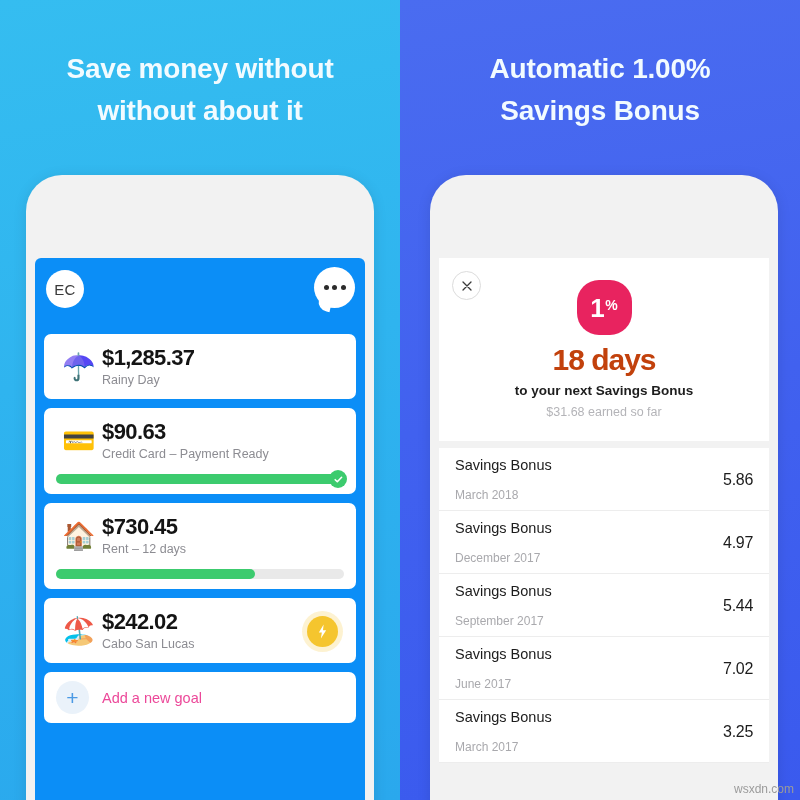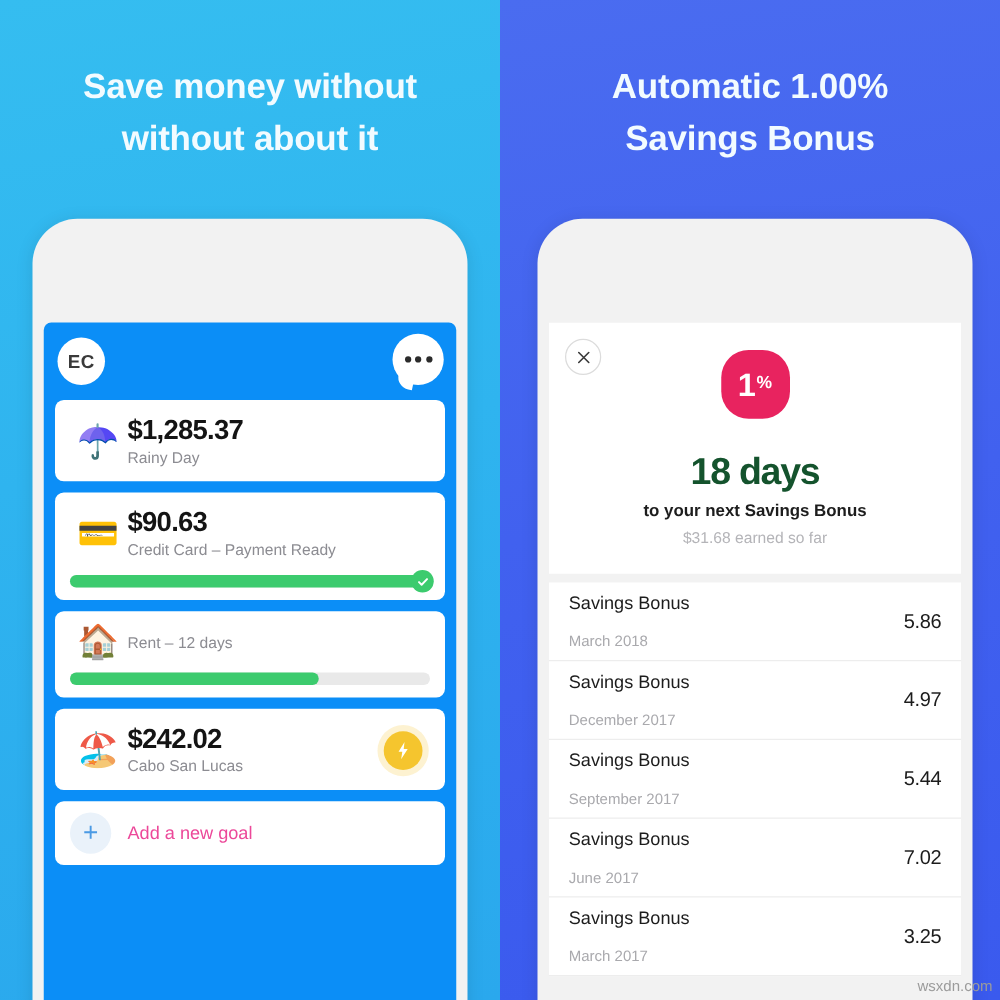--- a/index.html
+++ b/index.html
@@ -64,22 +64,21 @@
     left: 9px;
     right: 9px;
     top: 83px;
     bottom: 0;
     background: #0b8ef7;
     border-radius: 6px 6px 0 0;
     overflow: hidden;
   }
   .app-topbar {
     position: relative;
-    height: 62px;
-    font-weight: bold;
+    height: 76px;
   }
   .avatar {
     position: absolute;
     left: 11px;
     top: 12px;
     width: 38px;
     height: 38px;
     border-radius: 50%;
     background: #ffffff;
     color: #3a3a3a;
@@ -275,24 +274,24 @@
     letter-spacing: -0.5px;
   }
   .pct-badge .sym {
     font-size: 14px;
     font-weight: bold;
     line-height: 1;
     margin-top: -6px;
     margin-left: 1px;
   }
   .days-big {
-    margin-top: 26px;
+    margin-top: 8px;
     font-size: 30px;
     font-weight: bold;
-    color: #14532d;
+    color: #c2410c;
     letter-spacing: -1px;
     line-height: 34px;
   }
   .days-sub {
     margin-top: 6px;
     font-size: 13.5px;
     font-weight: bold;
     color: #1d1d1d;
   }
   .days-earned {
@@ -393,20 +392,21 @@
                   </svg>
                 </div>
               </div>
             </div>
           </div>
 
           <div class="goal-card">
             <div class="goal-row">
               <div class="goal-emoji">🏠</div>
               <div class="goal-text">
+                <div class="goal-amount">$730.45</div>
                 <div class="goal-label">Rent – 12 days</div>
               </div>
             </div>
             <div class="progress">
               <div class="fill" style="width: 69%;"></div>
             </div>
           </div>
 
           <div class="goal-card">
             <div class="goal-row">

